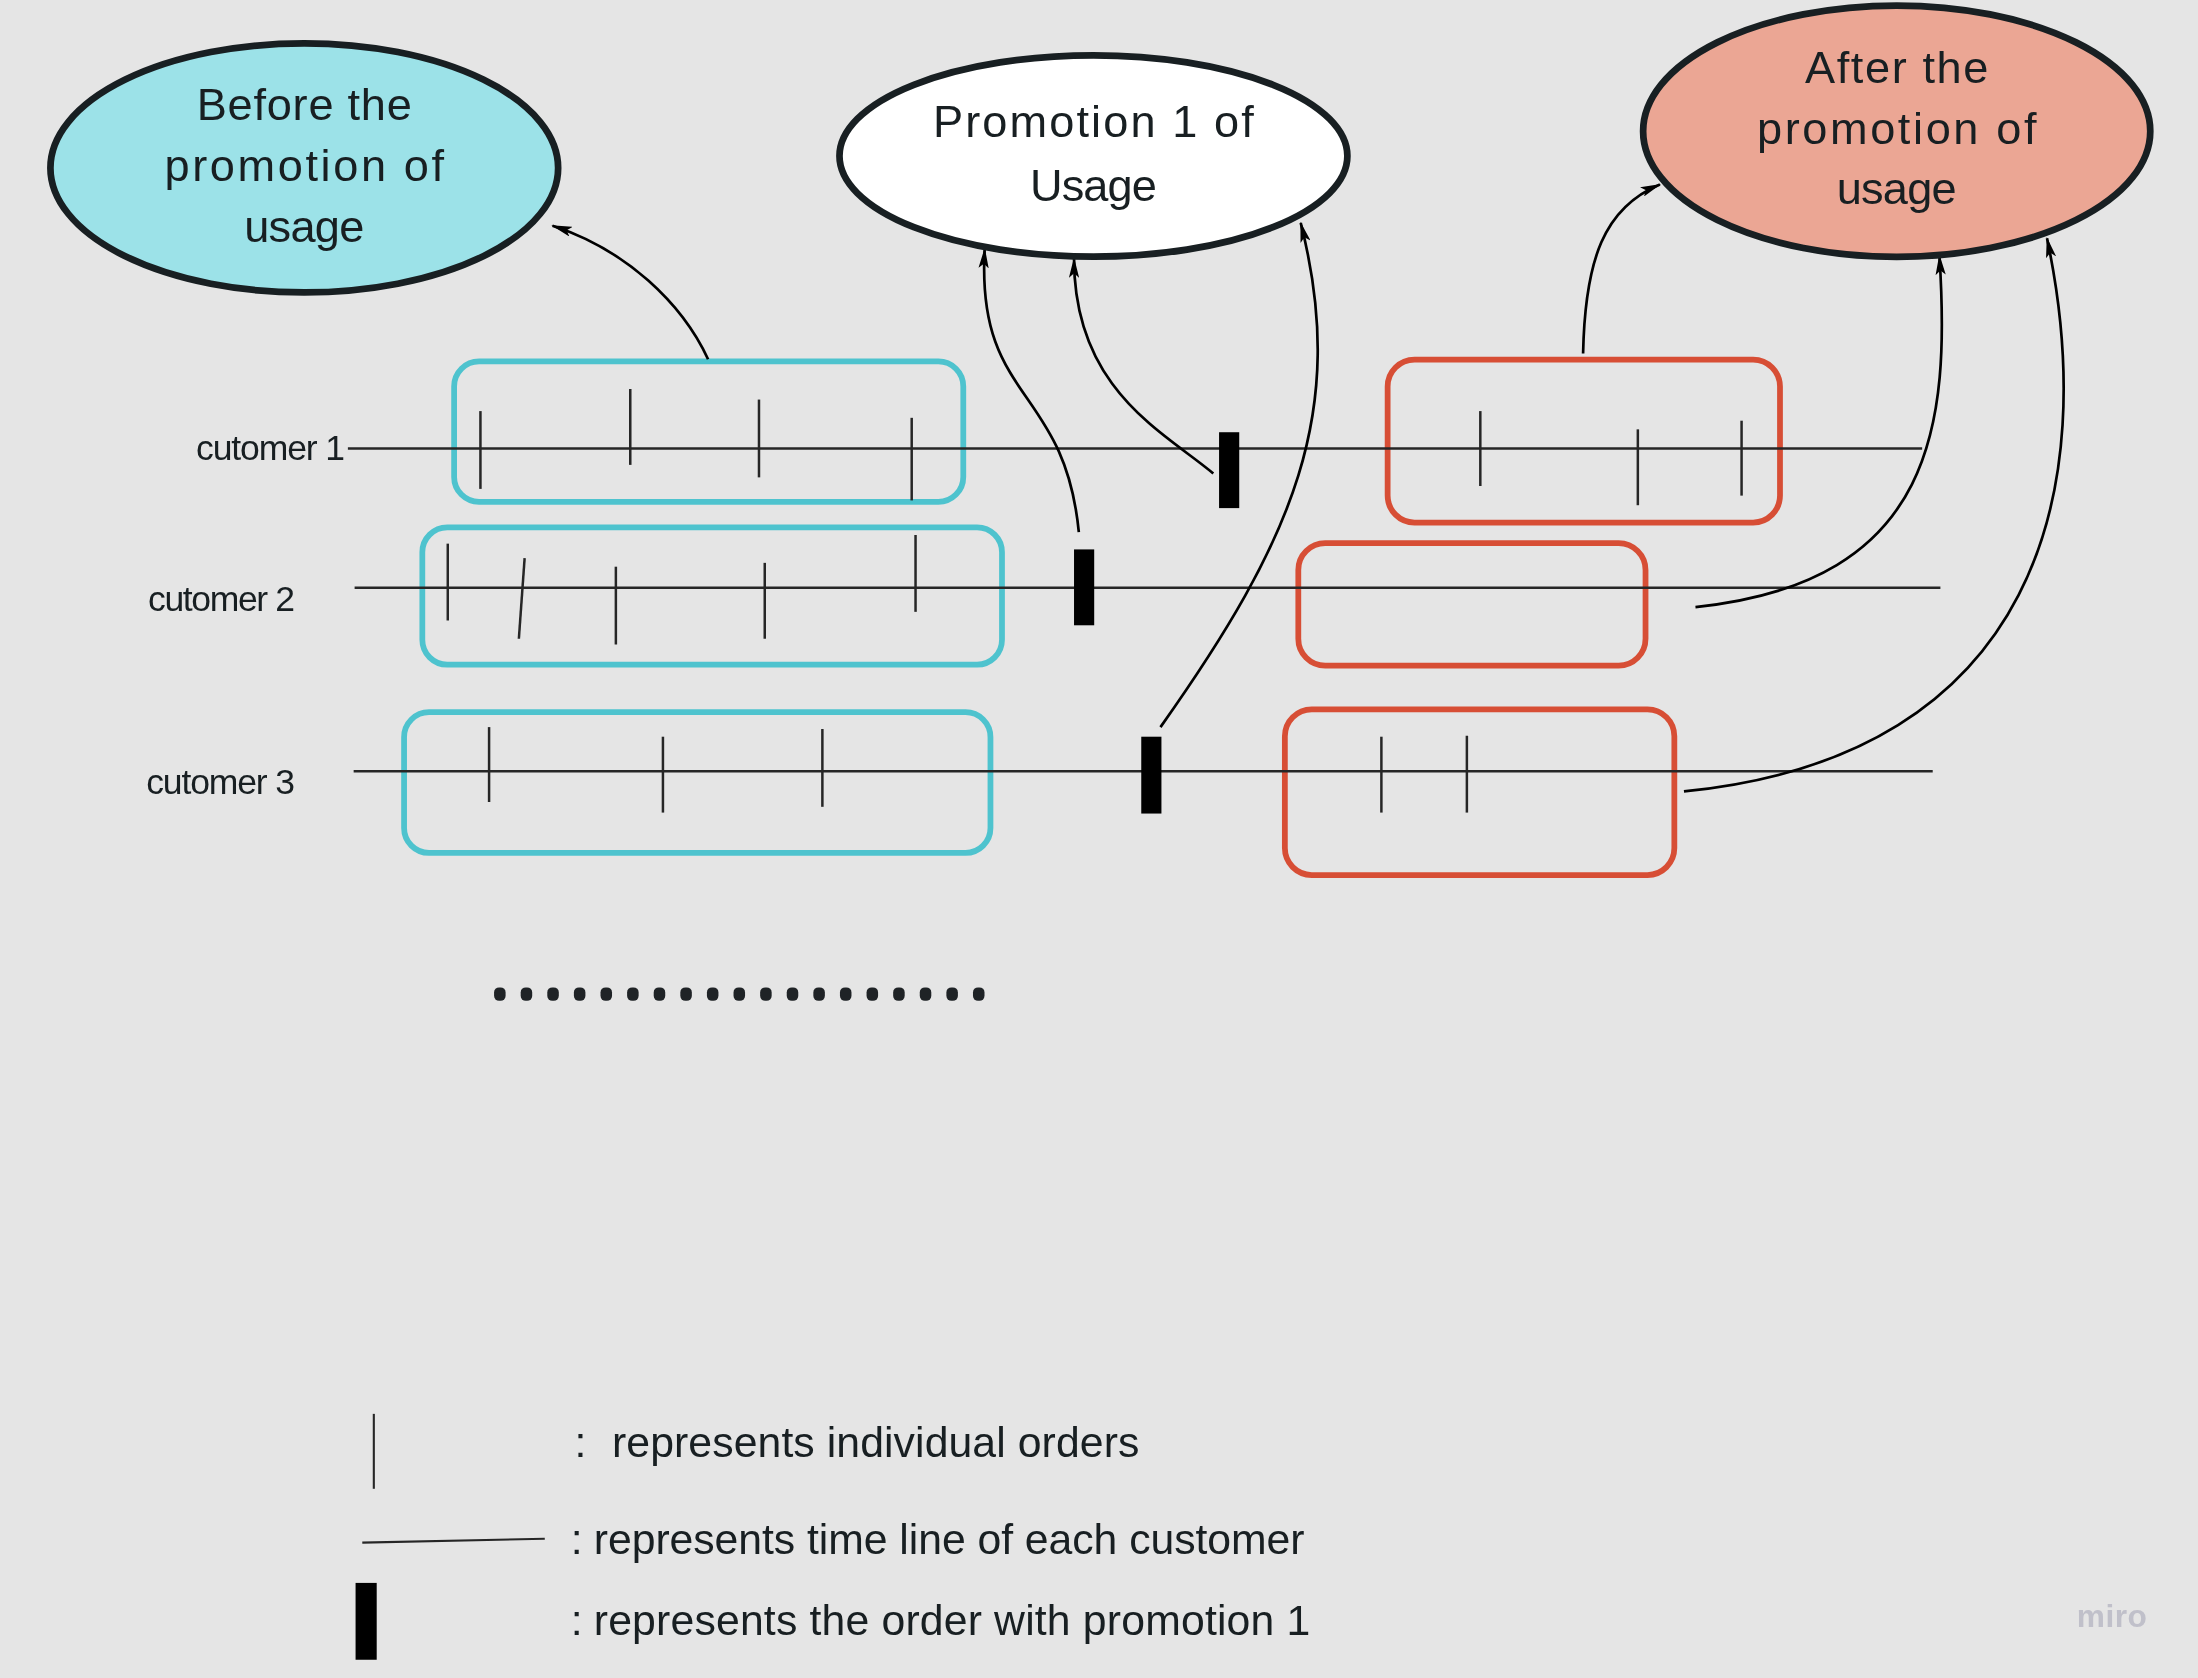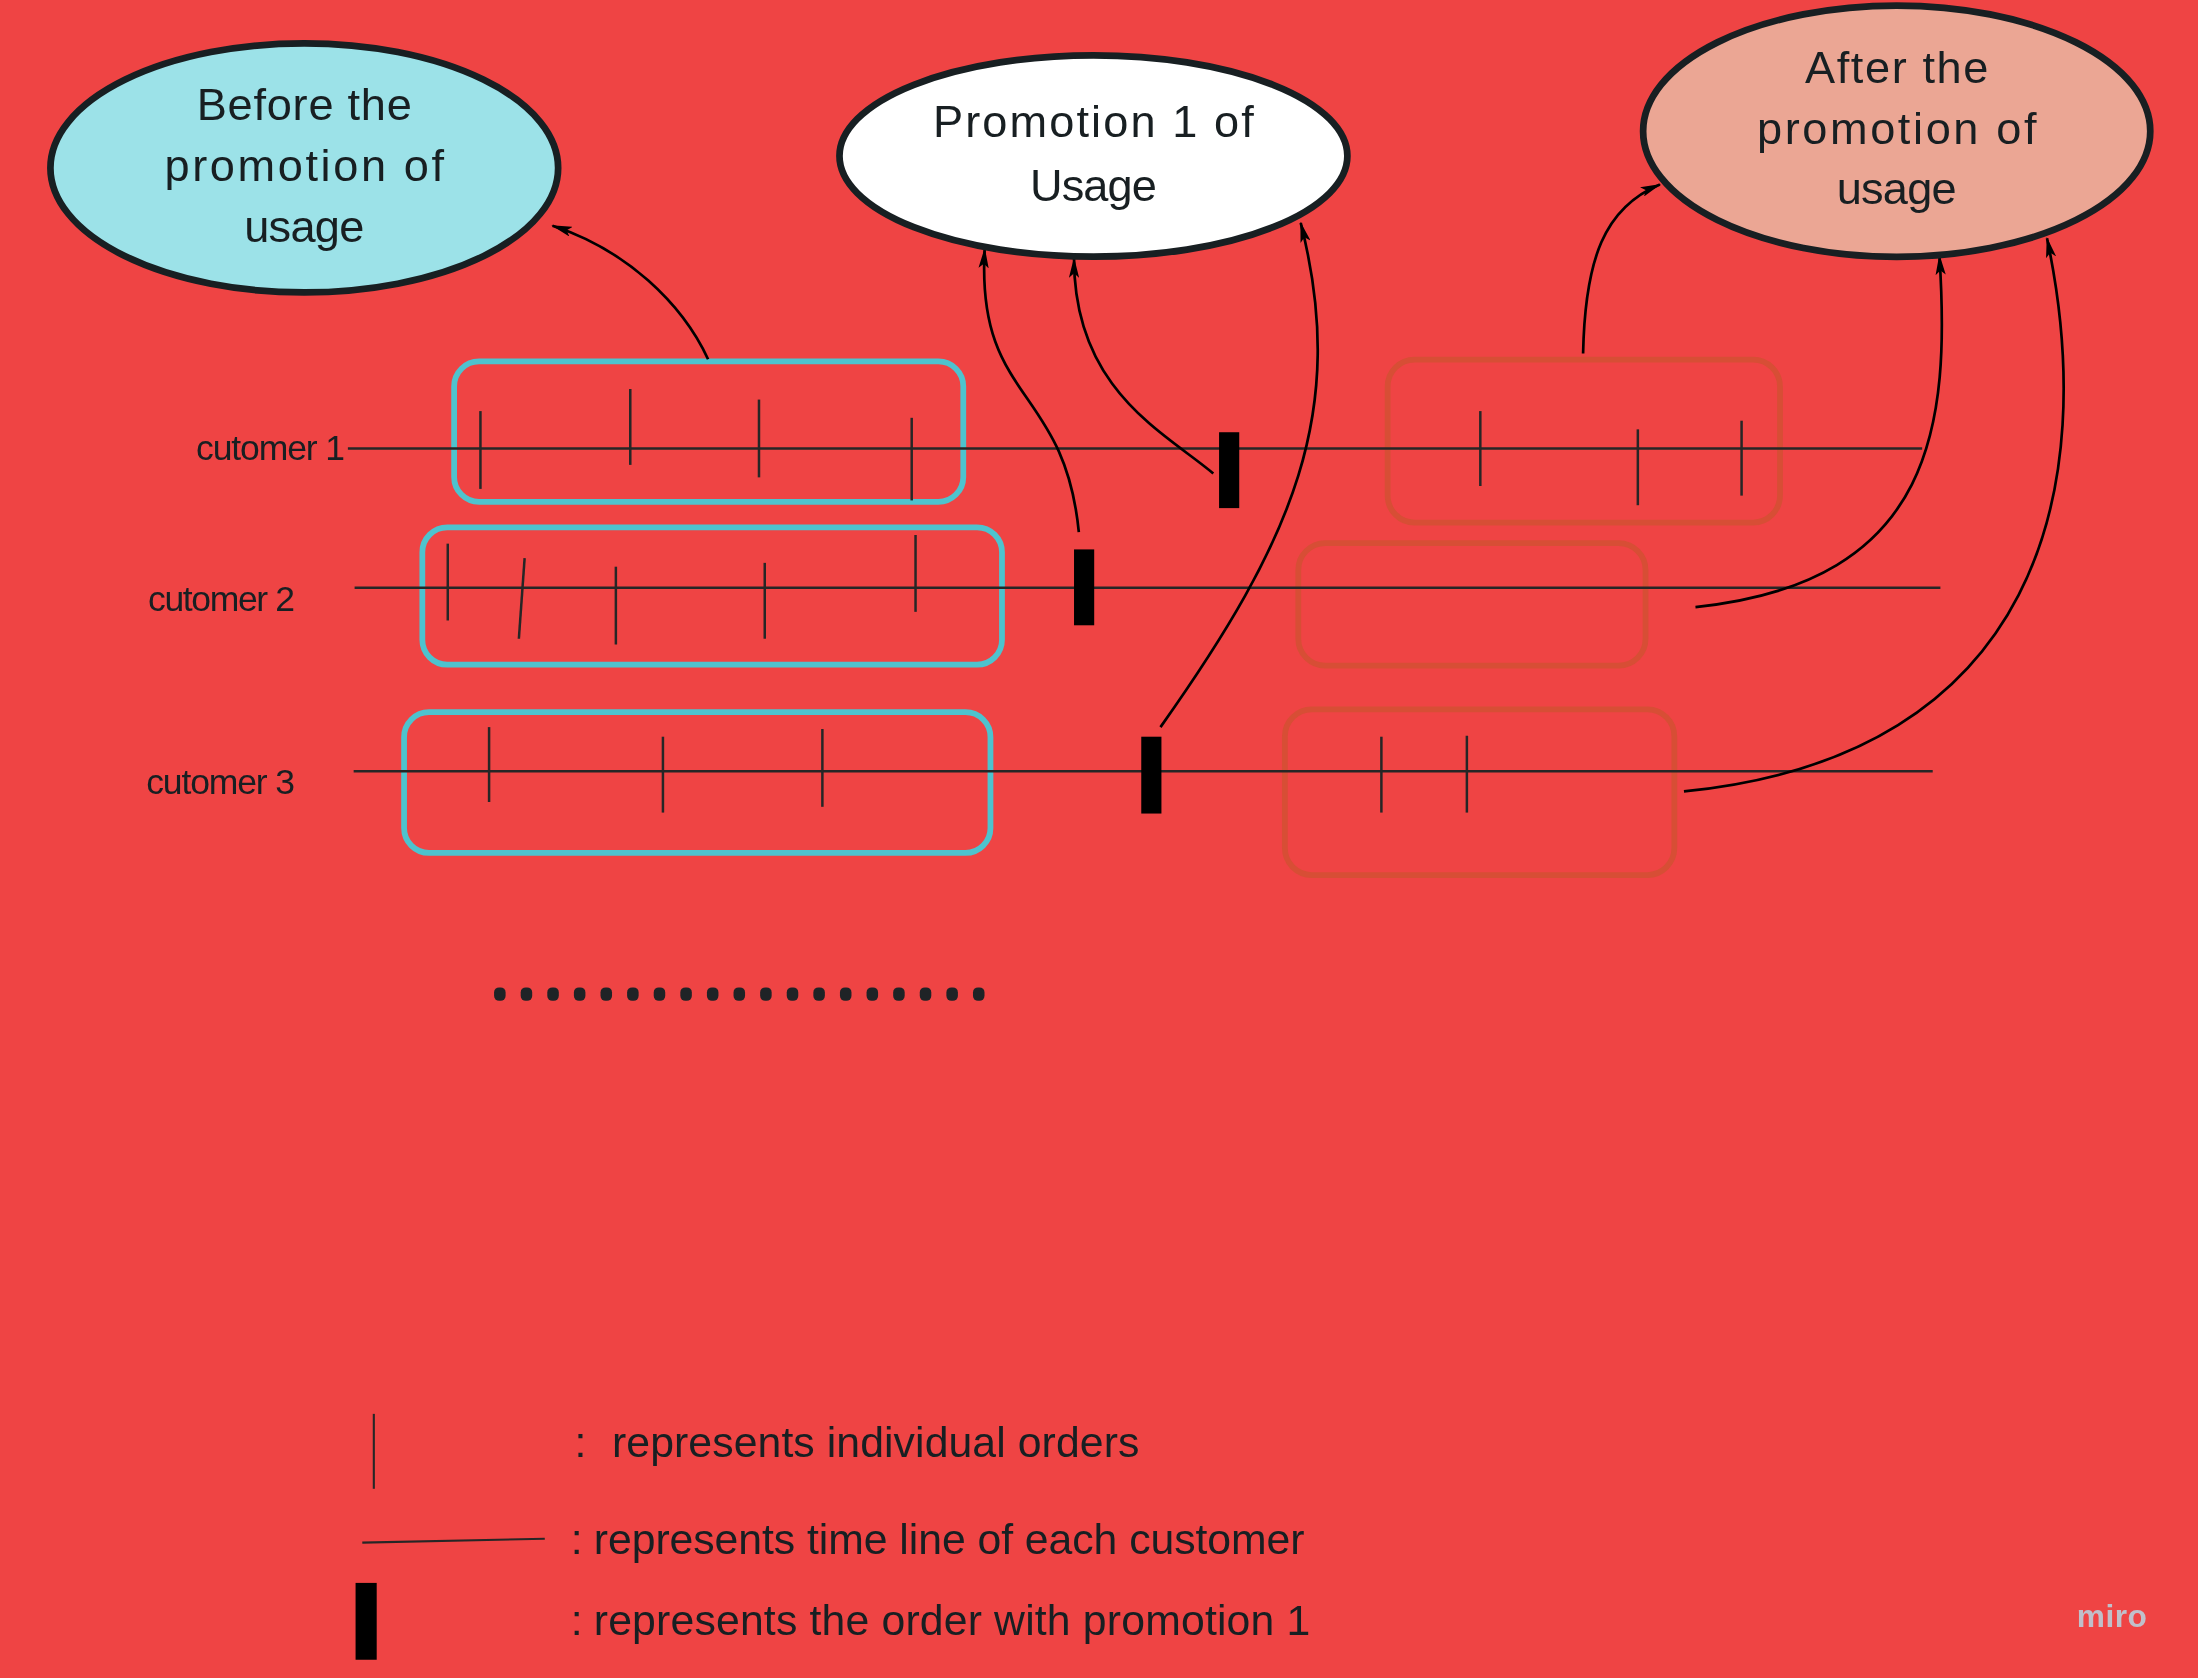--- a/index.html
+++ b/index.html
@@ -1,17 +1,17 @@
 <!DOCTYPE html>
 <html><head>
 <meta charset="utf-8">
 <style>
   html,body{margin:0;padding:0;background:#ffffff;}
   #page{position:relative;width:2198px;height:1678px;
-        background:#ef4444;overflow:hidden;
+        background:#e5e5e5;overflow:hidden;
         font-family:"Liberation Sans", sans-serif;}
   svg text{font-family:"Liberation Sans", sans-serif;}
 </style>
 </head>
 <body>
 
 <div id="page">
 <svg width="2198" height="1678" viewBox="0 0 2288 1747">
   <defs>
         <marker id="arrowhead" viewBox="0 0 22 11" refX="20.2" refY="5.5" markerWidth="22" markerHeight="11" markerUnits="userSpaceOnUse" orient="auto-start-reverse">

